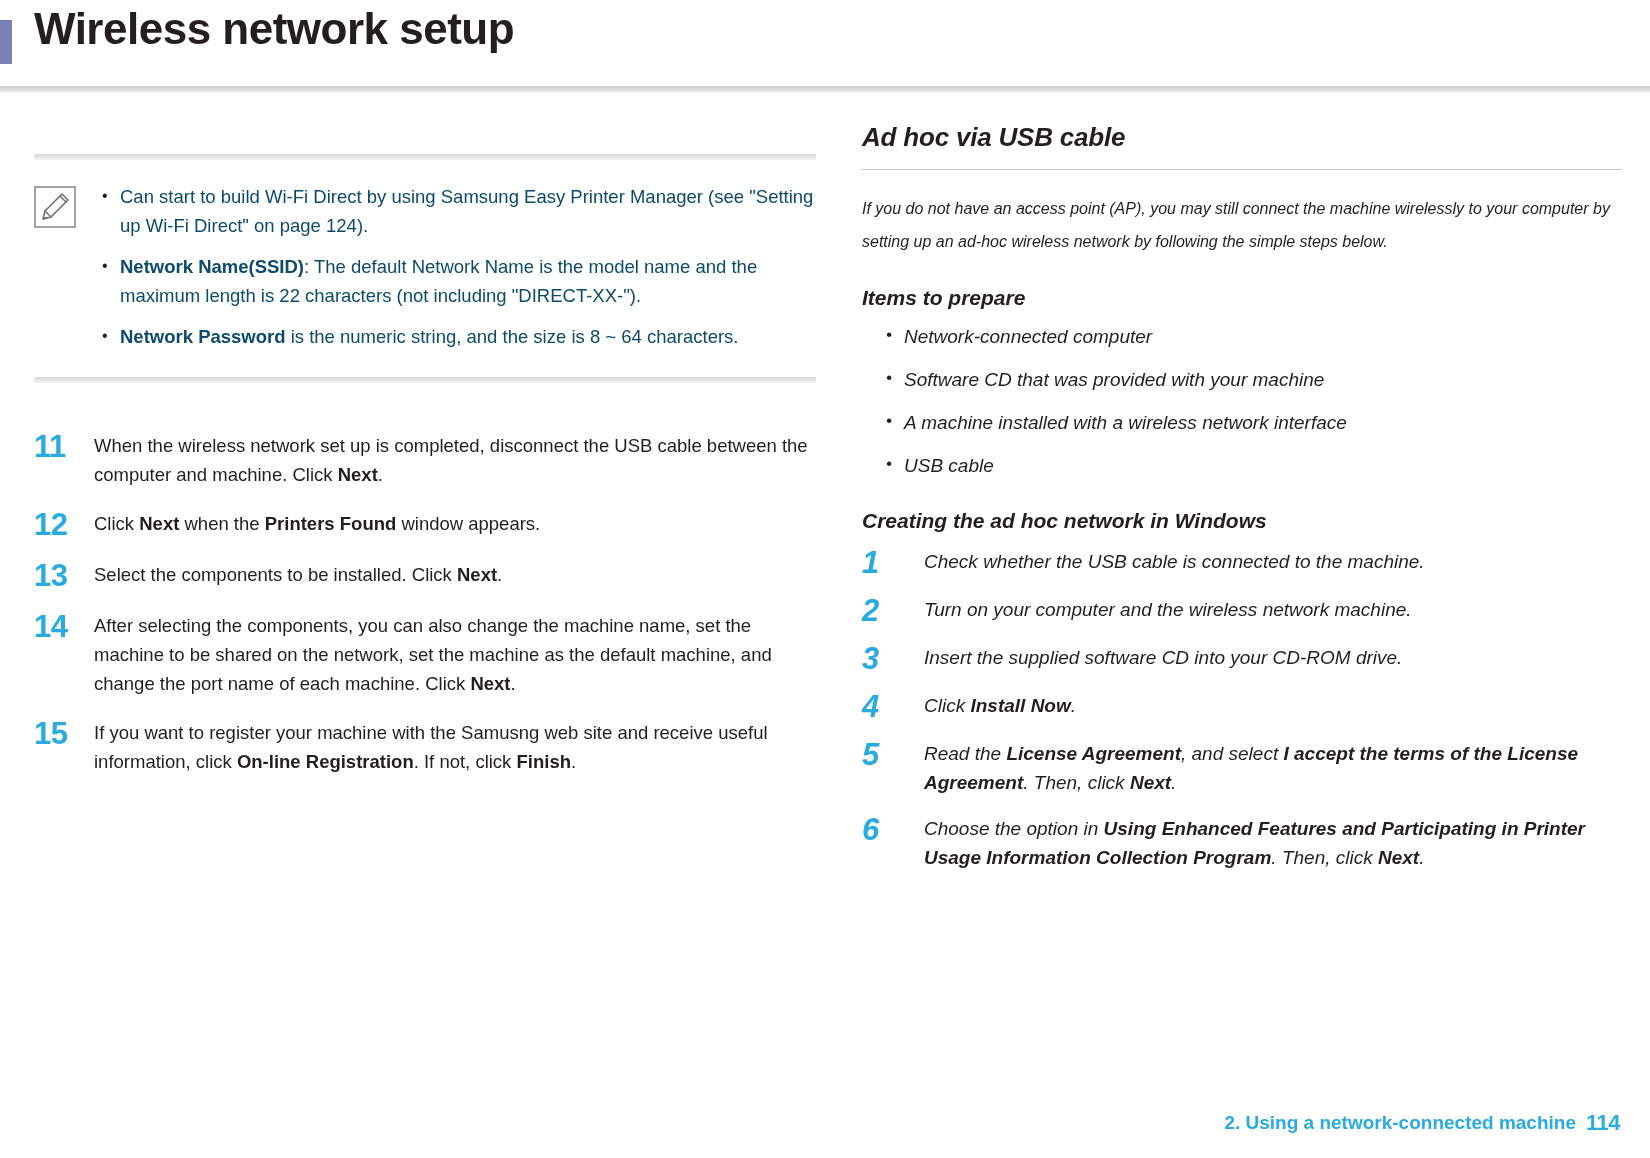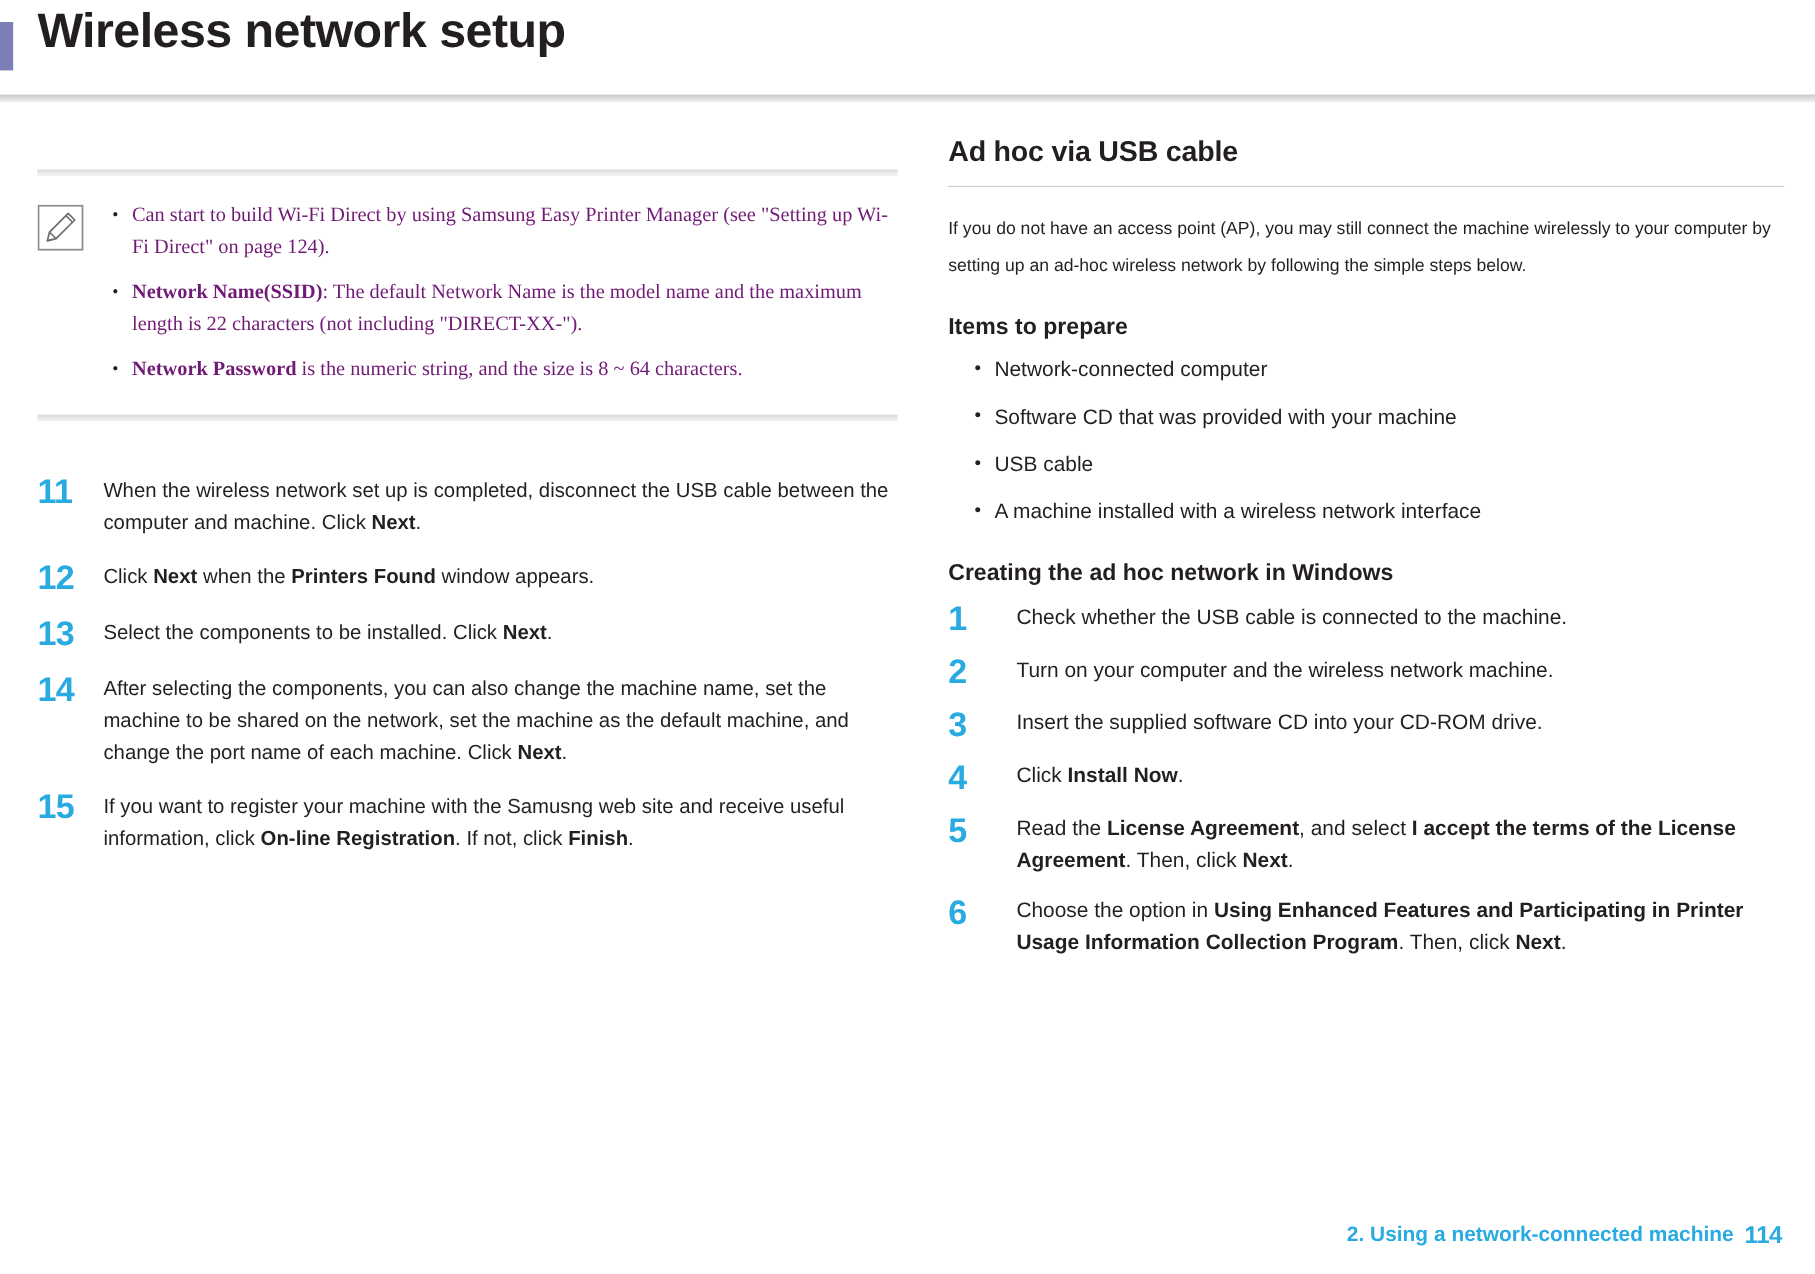--- a/index.html
+++ b/index.html
@@ -54,20 +54,21 @@
     position: absolute;
     left: 34px;
     top: 128px;
     width: 782px;
   }
   .col-right {
     position: absolute;
     left: 862px;
     top: 122px;
     width: 760px;
+    font-style: italic;
   }
 
   
   .note-box {
     position: relative;
     padding: 26px 0 26px 0;
   }
   .note-rule-top, .note-rule-bottom {
     width: 782px;
     height: 6px;
@@ -80,22 +81,21 @@
   .note-icon {
     width: 64px;
     flex: 0 0 64px;
     padding-top: 4px;
   }
   .note-icon svg { display: block; }
   .note-list {
     flex: 1;
     font-size: 18.5px;
     line-height: 29px;
-    color: #701a75;
-    font-family: Liberation Serif, serif;
+    color: #0c4a6e;
   }
   .note-list .li {
     position: relative;
     padding-left: 22px;
     margin-bottom: 12px;
   }
   .note-list .li:last-child { margin-bottom: 0; }
   .note-list .li::before {
     content: "•";
     position: absolute;
@@ -261,22 +261,22 @@
 
 <div class="col-right">
   <div class="h2">Ad hoc via USB cable</div>
   <div class="h2-rule"></div>
   <div class="para">If you do not have an access point (AP), you may still connect the machine wirelessly to your computer by setting up an ad-hoc wireless network by following the simple steps below.</div>
 
   <div class="h3">Items to prepare</div>
   <div class="bullets" id="items-list">
       <div class="li">Network-connected computer</div>
       <div class="li">Software CD that was provided with your machine</div>
+      <div class="li">A machine installed with a wireless network interface</div>
       <div class="li">USB cable</div>
-      <div class="li">A machine installed with a wireless network interface</div>
     </div>
 
   <div class="h3">Creating the ad hoc network in Windows</div>
   <div class="steps steps-right" id="right-steps">
       <div class="step">
         <div class="step-num">1</div>
         <div class="step-body"><span>Check whether the USB cable is connected to the machine.</span></div>
       </div>
       <div class="step">
         <div class="step-num">2</div>

